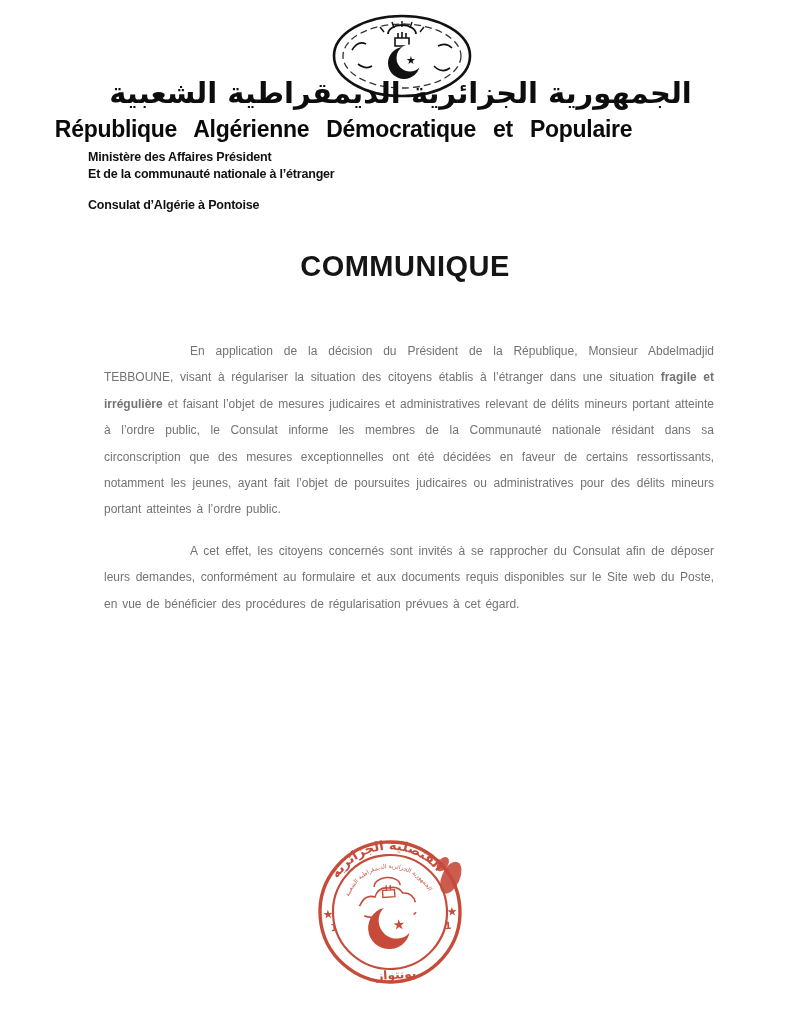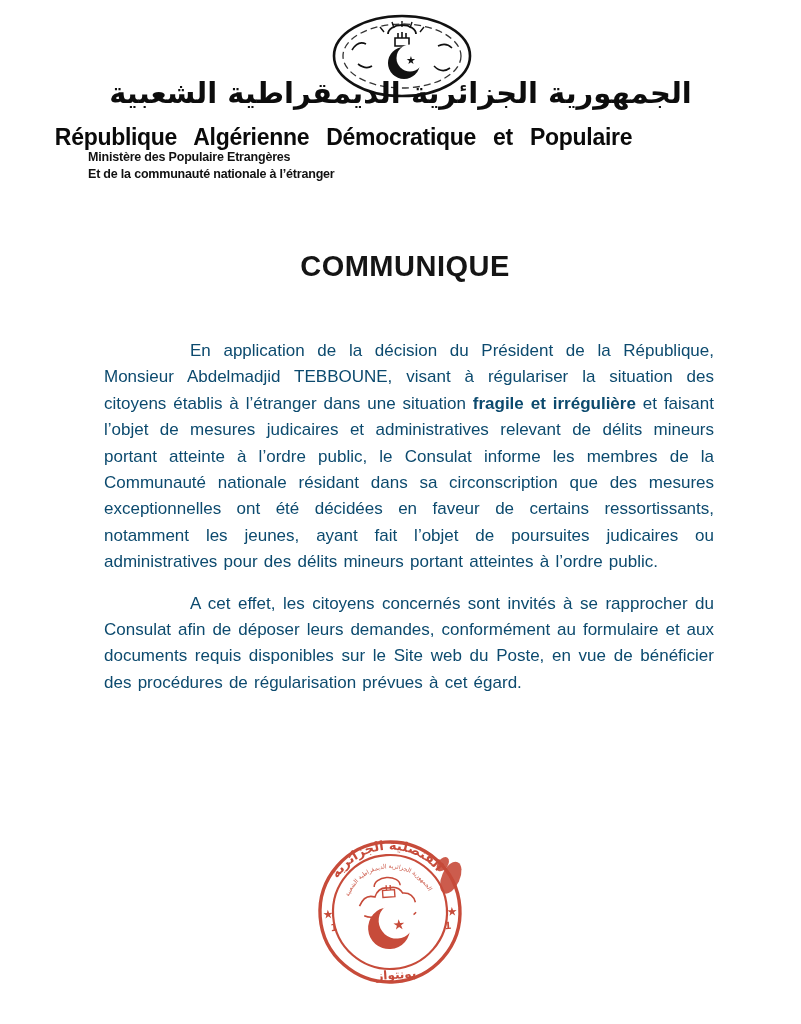--- a/index.html
+++ b/index.html
@@ -11,21 +11,21 @@
   .ar { font-family:"DejaVu Sans", sans-serif; direction:rtl; }
 
   
   .emblem { position:absolute; left:328px; top:12px; width:148px; height:88px; color:#111; }
   .arabic-title {
     position:absolute; left:0; top:76px; width:801px; text-align:center;
     font-size:29px; font-weight:bold; letter-spacing:0px; color:#0d0d0d;
   }
   .french-title {
     position:absolute; left:0; top:116px; width:687px; text-align:center;
-    font-size:23px; font-weight:bold; word-spacing:11px; letter-spacing:-0.3px; color:#0a0a0a;margin-top:8px;
+    font-size:23px; font-weight:bold; word-spacing:11px; letter-spacing:-0.3px; color:#0a0a0a;
   }
   .ministry-fr {
     position:absolute; left:88px; top:149px; width:300px;
     font-size:12.5px; font-weight:bold; line-height:17px; letter-spacing:-0.2px;
   }
   .consulate-fr {
     position:absolute; left:88px; top:198px; width:300px;
     font-size:12.5px; font-weight:bold; letter-spacing:-0.2px;
   }
   .ministry-ar {
@@ -33,21 +33,21 @@
     font-size:14.5px; font-weight:bold; line-height:22px;
   }
 
   
   .doc-title {
     position:absolute; left:0; top:250px; width:810px; text-align:center;
     font-size:29px; font-weight:bold; letter-spacing:0.5px; color:#151515;
   }
   .body-text {
     position:absolute; left:104px; top:338px; width:610px;
-    font-size:17px; line-height:26.4px; text-align:justify; color:#0c4a6e;
+    font-size:12px; line-height:26.4px; text-align:justify; color:#737373;
     word-spacing:1.5px;
   }
   .body-text p { text-indent:86px; margin:0 0 8px 0; }
   .body-text p:nth-child(2) { margin-bottom:19px;margin-top:15px; }
   .body-text .bold { font-weight:bold; }
 
   
   .stamp {
     position:absolute; left:314px; top:836px; width:152px; height:152px;
     transform:rotate(-4deg); color:var(--stamp-color, #c4402e); opacity:0.94;
@@ -68,23 +68,24 @@
     <path d="M -7,-18 h 14 v 8 h -14 z M -4,-18 v -5 M 0,-18 v -6 M 4,-18 v -5" fill="none" stroke="currentColor" stroke-width="1.6"></path>
     <circle cx="2" cy="7" r="16" fill="currentColor"></circle>
     <circle cx="8" cy="2" r="13.5" fill="#ffffff"></circle>
     <text x="9" y="8" text-anchor="middle" font-size="11" fill="currentColor">★</text>
   </svg>
 
   <div class="arabic-title ar">الجمهورية الجزائرية الديمقراطية الشعبية</div>
   <div class="french-title">République Algérienne Démocratique et Populaire</div>
 
   <div class="ministry-fr">
-    <div>Ministère des Populaire Etrangères</div>
+    <div>Ministère des Affaires Président</div>
     <div>Et de la communauté nationale à l’étranger</div>
   </div>
+  <div class="consulate-fr">Consulat d’Algérie  à Pontoise</div>
 
 
   <div class="doc-title">COMMUNIQUE</div>
 
   <div class="body-text">
       <p><span>En application de la décision du Président de la République, Monsieur Abdelmadjid TEBBOUNE, visant à régulariser la situation des citoyens établis à l’étranger dans une situation </span><span class="bold">fragile et irrégulière</span><span> et faisant l’objet de mesures judicaires et administratives relevant de délits mineurs portant atteinte à l’ordre public, le Consulat informe les membres de la Communauté nationale résidant dans sa circonscription que des mesures exceptionnelles ont été décidées en faveur de certains ressortissants, notamment les jeunes, ayant fait l’objet de poursuites judicaires ou administratives pour des délits mineurs portant atteintes à l’ordre public.</span></p>
       <p><span>A cet effet, les citoyens concernés sont invités à se rapprocher du Consulat afin de déposer leurs demandes, conformément au formulaire et aux documents requis disponibles sur le Site web du Poste, en vue de bénéficier des procédures de régularisation prévues à cet égard.</span></p>
     </div>
 
   <svg class="stamp" viewBox="-76 -76 152 152" xmlns="http://www.w3.org/2000/svg">

